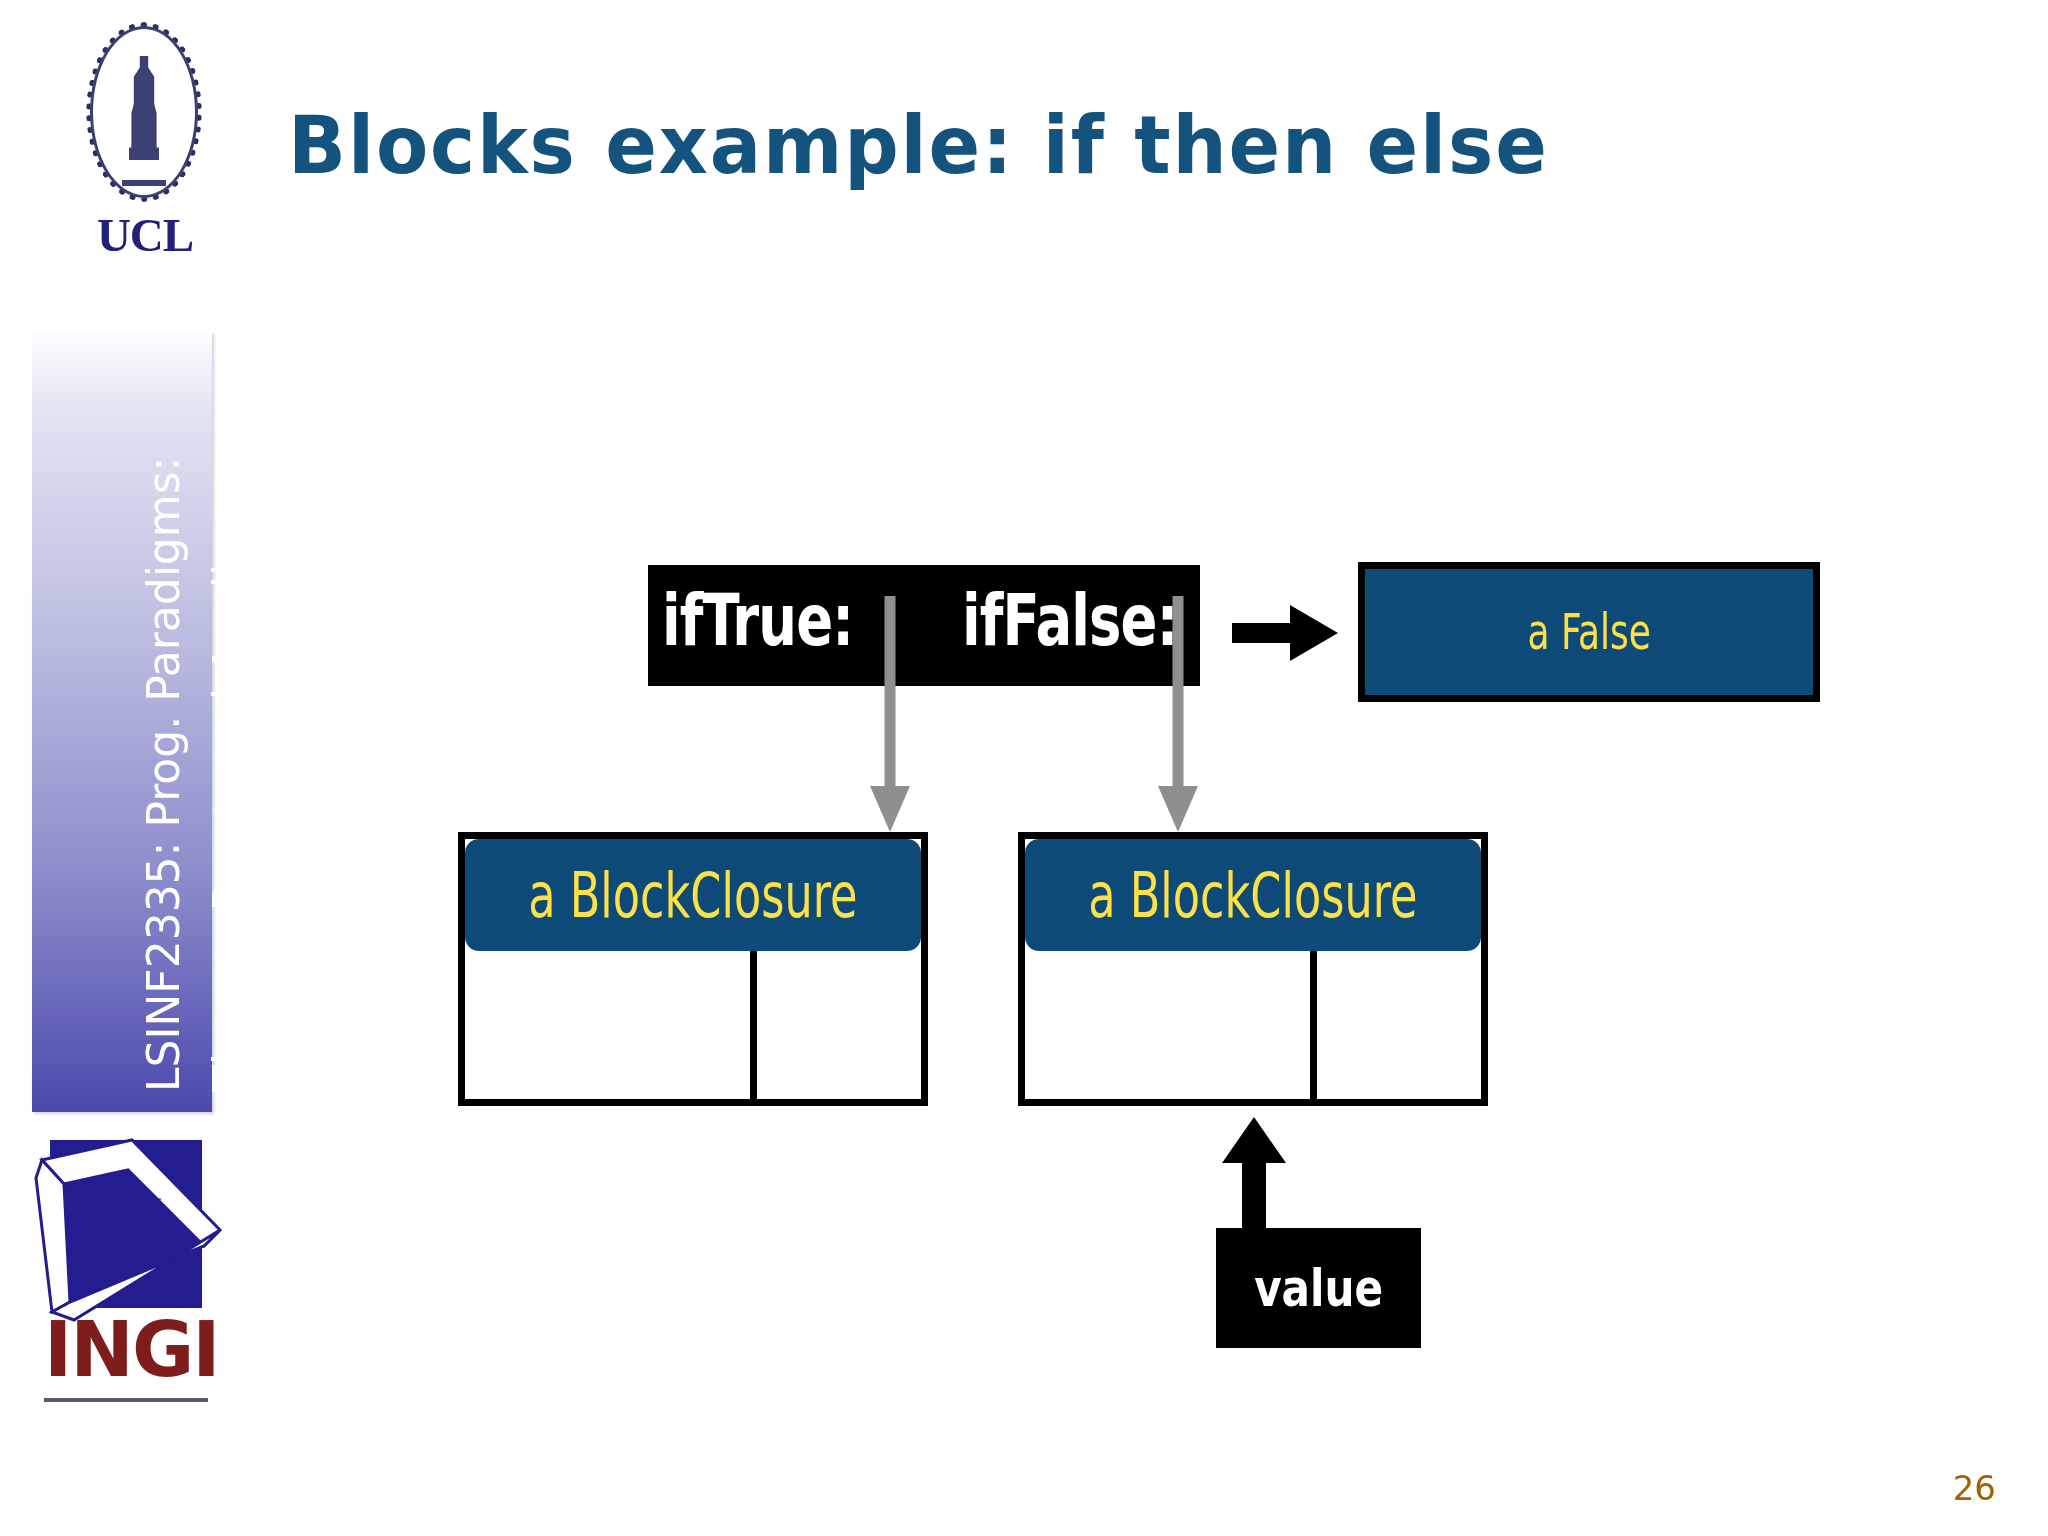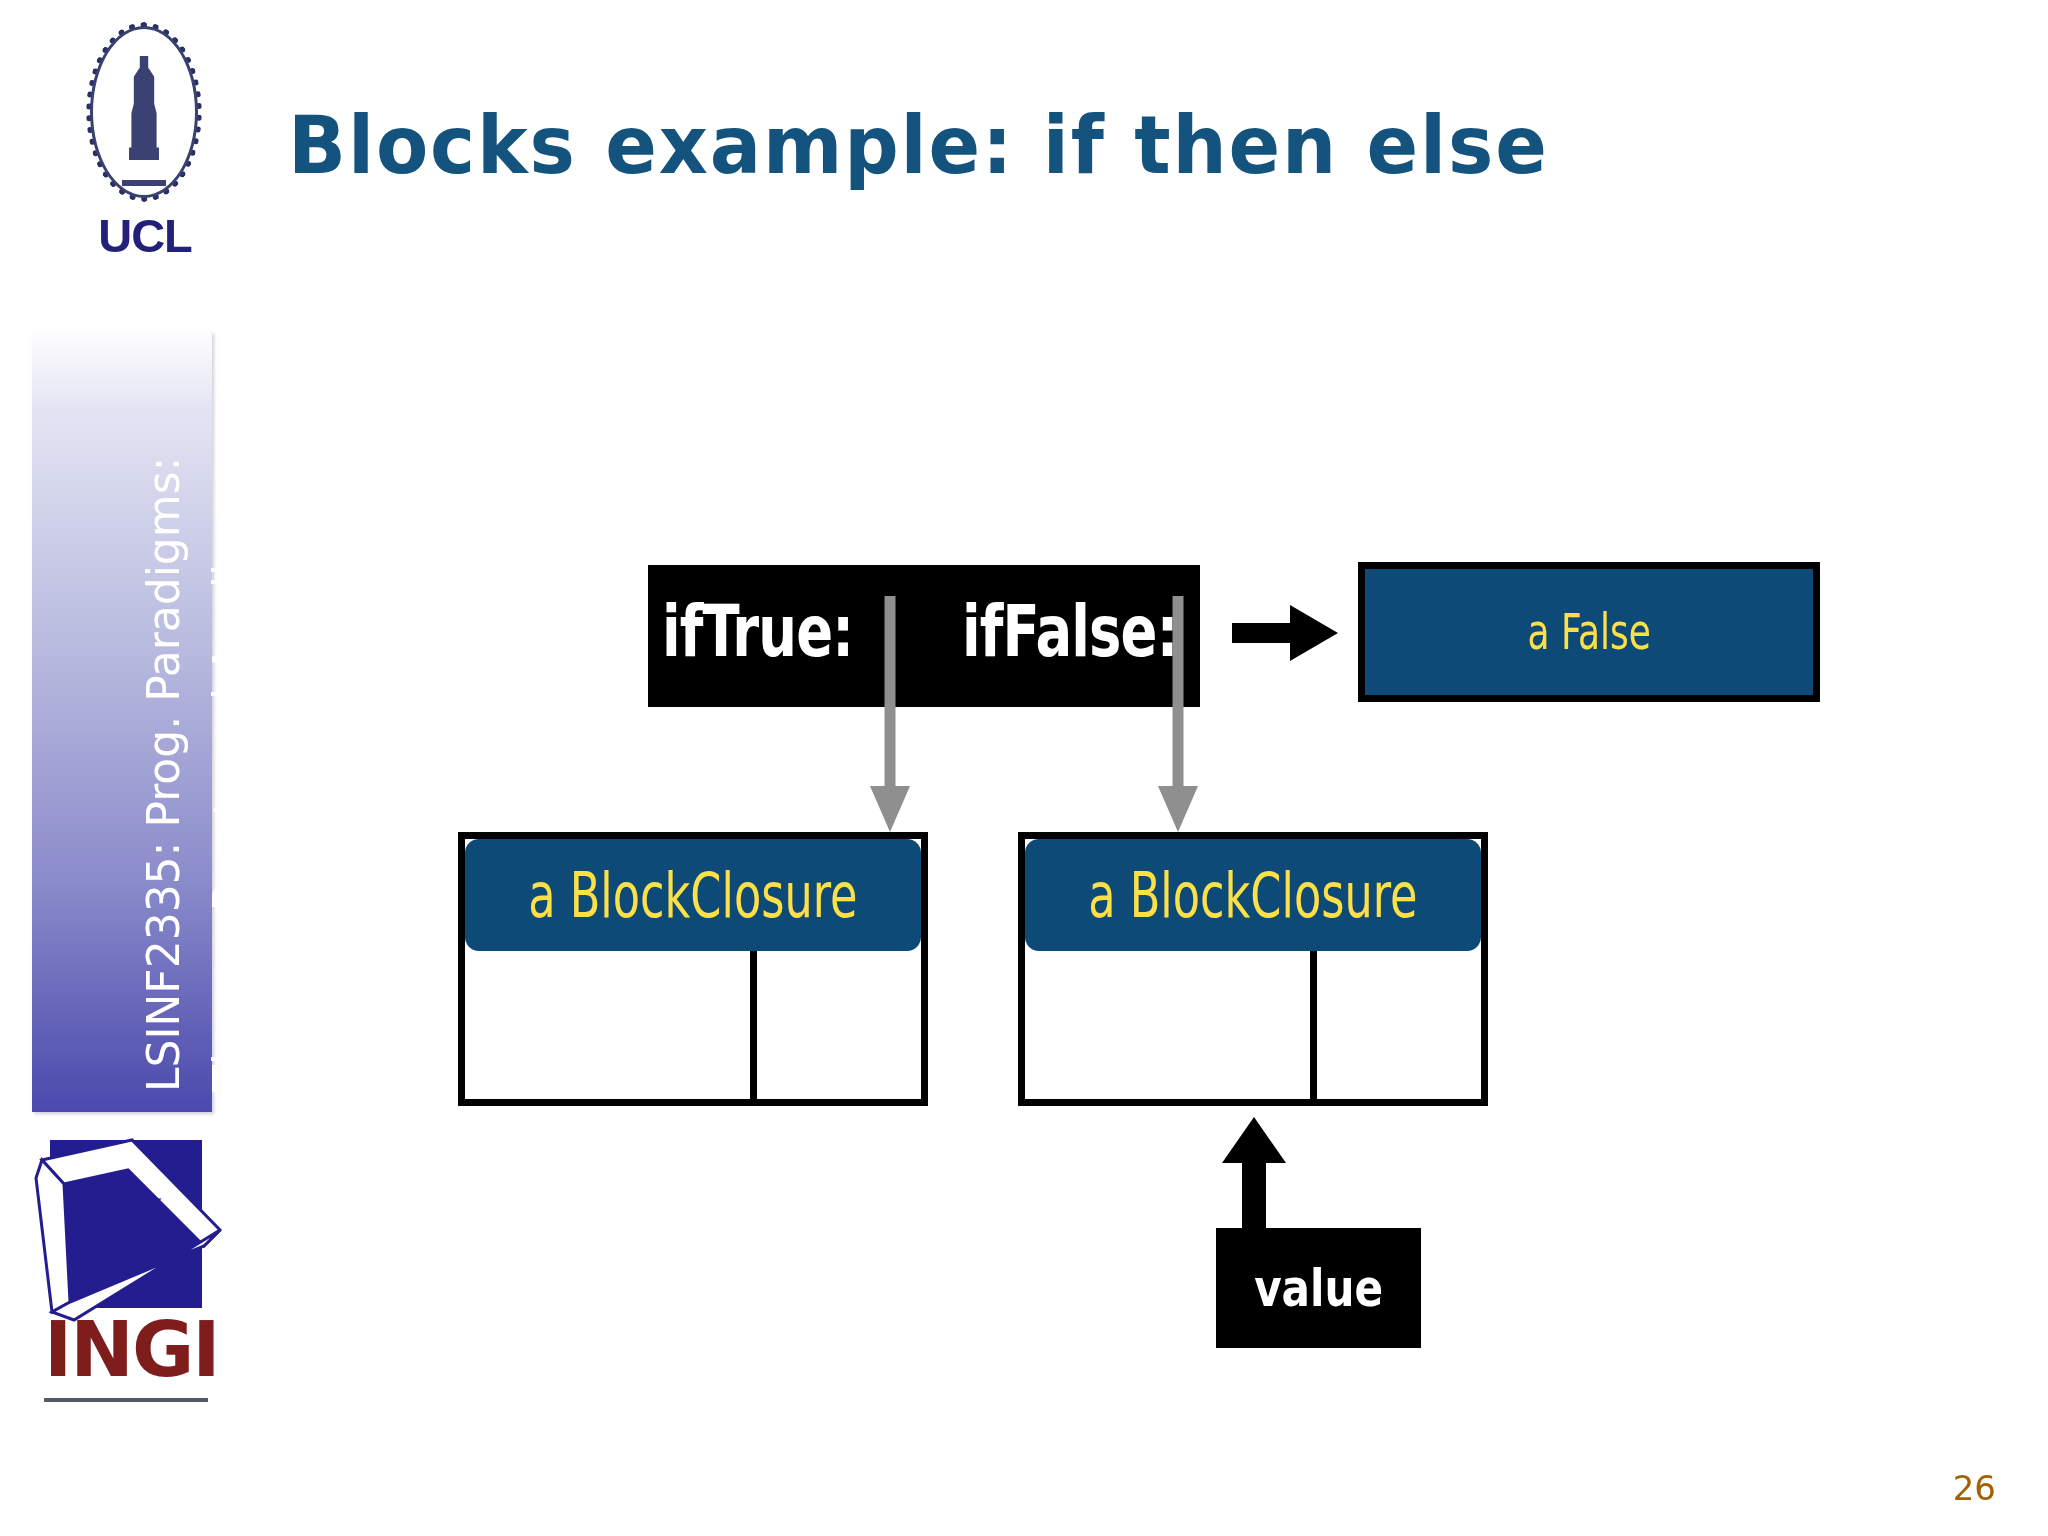--- a/index.html
+++ b/index.html
@@ -69,21 +69,21 @@
     height: 6px;
     background: #3b4173;
   }
   .ucl-word {
     position: absolute;
     left: 0;
     top: 186px;
     width: 170px;
     text-align: center;
     color: #23207a;
-    font-family: Liberation Sans, sans-serif;
+    font-family: Liberation Serif, serif;
     font-weight: bold;
     font-size: 47px;
     letter-spacing: -1px;
   }
 
   .course-rail {
     position: absolute;
     left: 32px;
     top: 332px;
     width: 180px;
@@ -187,21 +187,21 @@
     display: flex;
     align-items: center;
     font-family: "DejaVu Sans Condensed", "DejaVu Sans", sans-serif;
     font-weight: bold;
     white-space: nowrap;
   }
   #msg-if {
     left: 648px;
     top: 565px;
     width: 552px;
-    height: 142px;
+    height: 121px;
     padding: 0 0 11px 14px;
     box-sizing: border-box;
     font-size: 72px;
     letter-spacing: -1px;
     gap: 24px;
   }
   #msg-if .seg {
     display: inline-block;
     transform: scaleX(0.84);
     transform-origin: left center;

